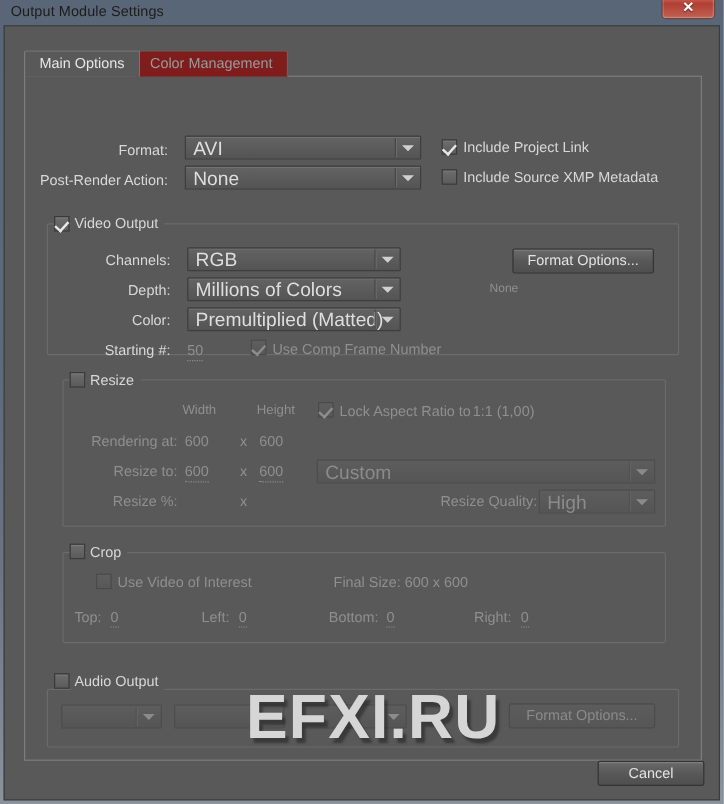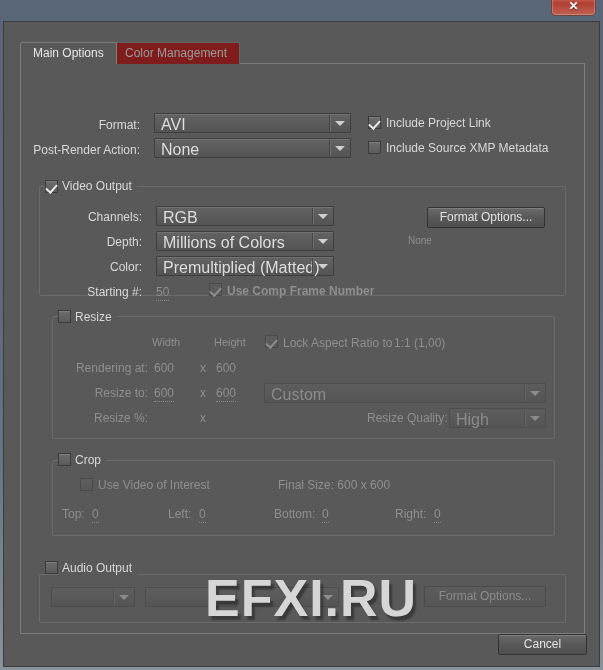--- a/index.html
+++ b/index.html
@@ -236,20 +236,21 @@
     text-shadow: 3px 4px 2px rgba(0,0,0,0.35);
     pointer-events: none;
     white-space: nowrap;
     font-family: "Liberation Sans", sans-serif;
   }
 </style>
 </head>
 <body>
 
 <div id="titlebar">
+  <div id="title-text">Output Module Settings</div>
   <div id="close-button">
     <span class="glyph">✕</span>
   </div>
 </div>
 
 <div id="dialog">
 
   <div class="tabstrip">
     <div class="tab active">Main Options</div>
     <div class="tab inactive">Color Management</div>
@@ -298,21 +299,21 @@
   <div class="lbl right" style="left:60px; top:238px; width:78px;">Color:</div>
   <div class="combo" style="left:152px; top:234px; width:178px;">
     <span class="val">Premultiplied (Matted)</span>
     <span class="sep"></span>
     <span class="arrow"></span>
   </div>
 
   <div class="lbl right" style="left:60px; top:263px; width:78px;">Starting #:</div>
   <div class="num" style="left:152px; top:263px;">50</div>
   <div class="cb dis checked" style="left:205px; top:261px;"></div>
-  <div class="lbl dim" style="left:223px; top:262px;font-weight:bold;">Use Comp Frame Number</div>
+  <div class="lbl dim" style="left:223px; top:262px;">Use Comp Frame Number</div>
 
   <div class="btn" style="left:423px; top:185px; width:118px;">Format Options...</div>
   <div class="lbl dim" style="left:404px; top:213px; font-size:10px;">None</div>
 
   <div class="group" style="left:48px; top:294px; width:503px; height:123px;"></div>
   <div class="cb" style="left:54px; top:288px;"></div>
   <div class="group-title" style="left:68px; top:288px;">Resize</div>
 
   <div class="lbl dim" style="left:148px; top:314px; font-size:11px;">Width</div>
   <div class="lbl dim" style="left:210px; top:314px; font-size:11px;">Height</div>

